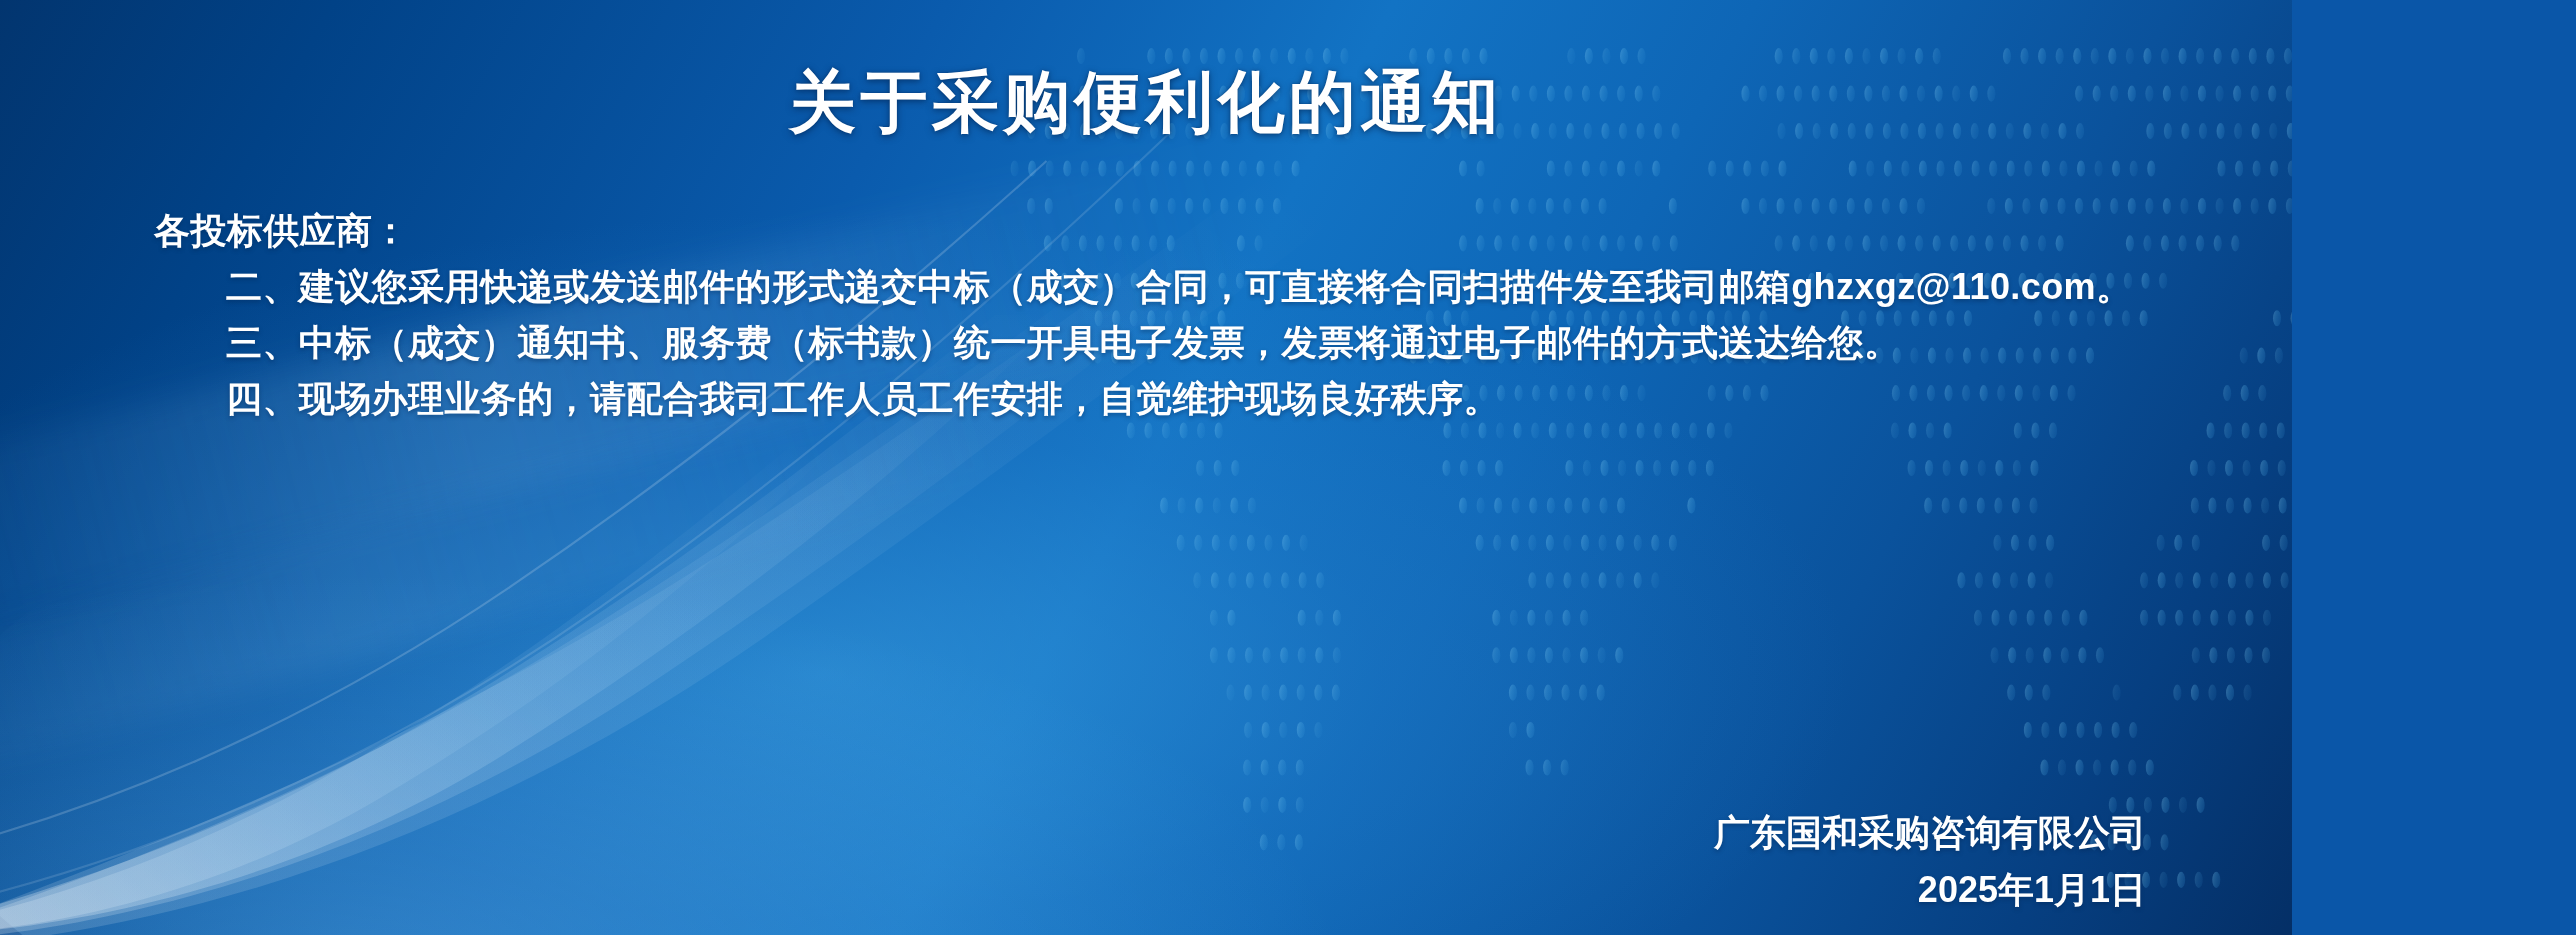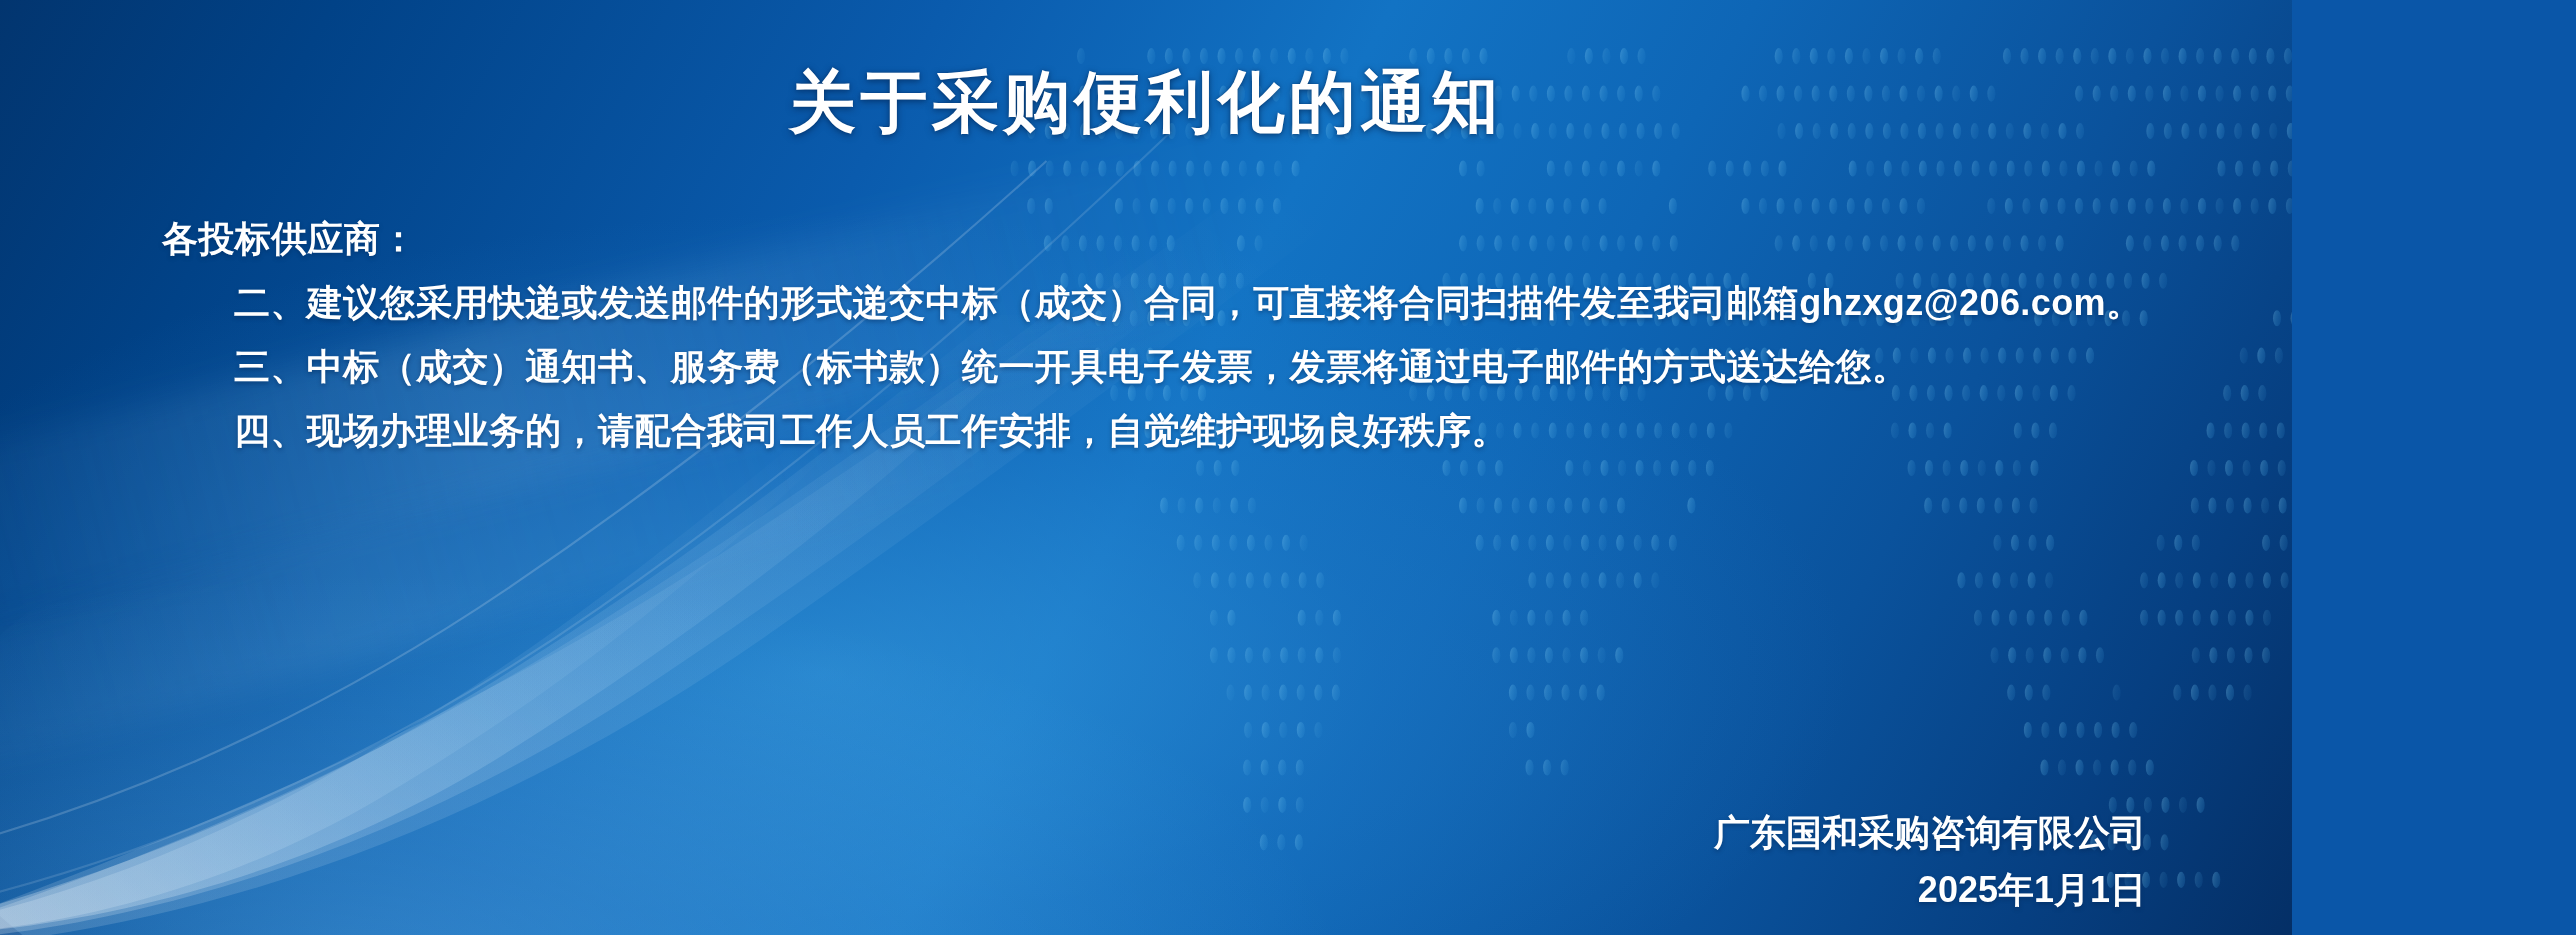--- a/index.html
+++ b/index.html
@@ -66,21 +66,21 @@
     position:absolute;
     left:154px;
     top:203px;
     width:2276px;
     font-size:36px;
     font-weight:bold;
     line-height:56px;
     letter-spacing:0.4px;
     text-shadow:0 1.5px 4.4px rgba(0,35,80,0.45);
   }
-  #body-text p { margin:8px; white-space:nowrap; }
+  #body-text p { margin:0; white-space:nowrap; }
   #body-text p.wrap { white-space:normal; }
   #body-text p.indent { text-indent:72px; }
 
   #signature {
     position:absolute;
     right:146px;
     top:804px;
     text-align:right;
     font-size:36px;
     font-weight:bold;
@@ -976,21 +976,21 @@
     <path d="M -160 1180 C 120 1120 420 990 700 800 C 980 610 1220 410 1430 220" stroke="#ffffff" stroke-opacity="0.18" stroke-width="3" fill="none"></path>
     <path d="M -160 1255 C 180 1190 520 1040 820 830 C 1120 620 1380 390 1600 180" stroke="#ffffff" stroke-opacity="0.13" stroke-width="3" fill="none"></path>
   </svg>
 
   <div id="content">
 
     <div id="title">关于采购便利化的通知</div>
 
     <div id="body-text">
       <p>各投标供应商：</p>
-      <p class="indent">二、建议您采用快递或发送邮件的形式递交中标（成交）合同，可直接将合同扫描件发至我司邮箱ghzxgz@206.com。</p>
+      <p class="indent">二、建议您采用快递或发送邮件的形式递交中标（成交）合同，可直接将合同扫描件发至我司邮箱ghzxgz@110.com。</p>
       <p class="indent">三、中标（成交）通知书、服务费（标书款）统一开具电子发票，发票将通过电子邮件的方式送达给您。</p>
       <p class="indent">四、现场办理业务的，请配合我司工作人员工作安排，自觉维护现场良好秩序。</p>
     </div>
 
     <div id="signature">
       <div>广东国和采购咨询有限公司</div>
       <div>2025年1月1日</div>
     </div>
 
   </div>

